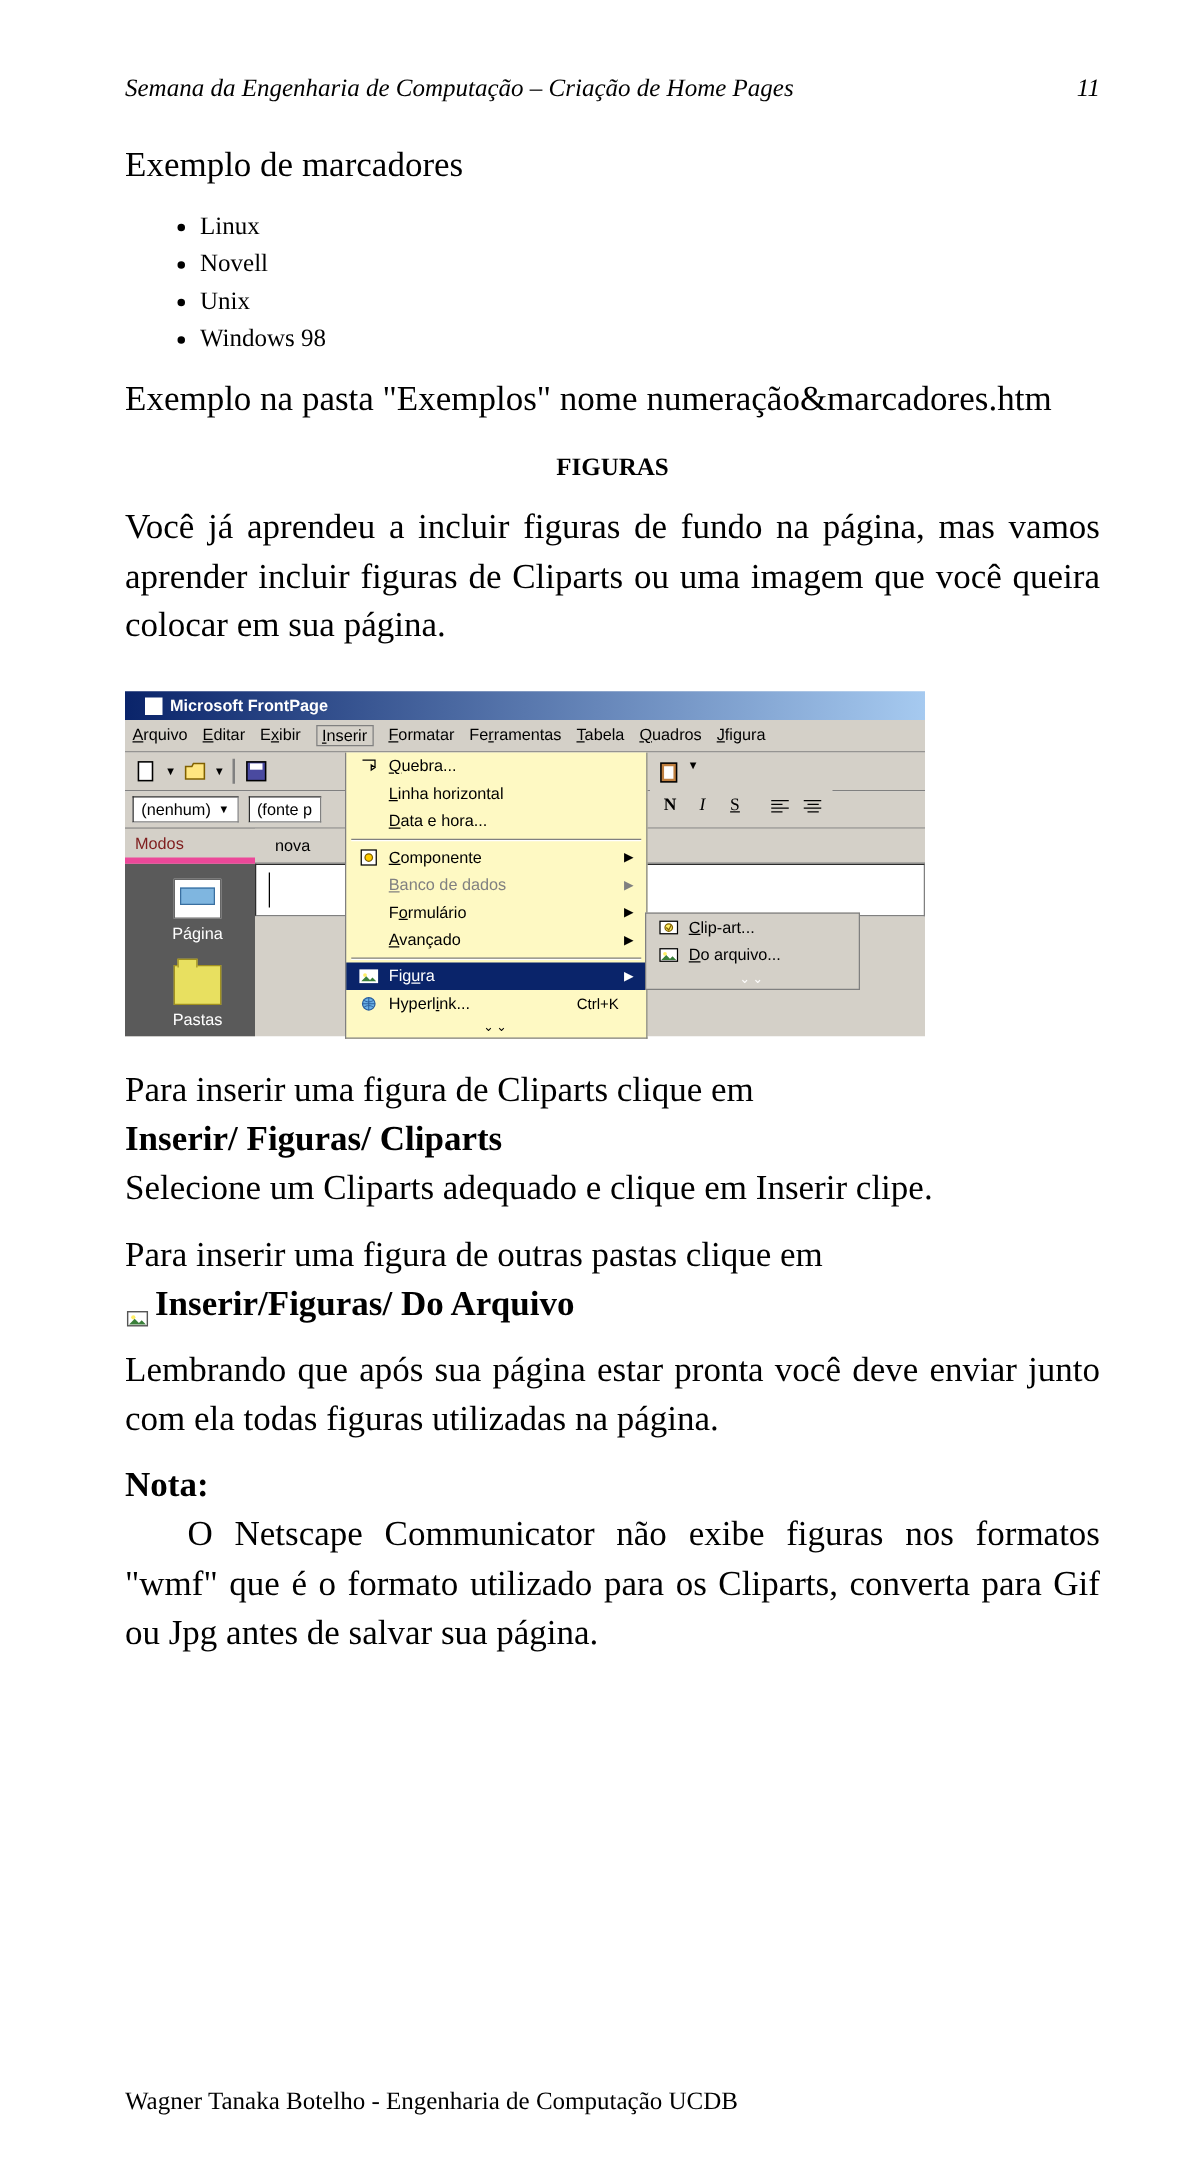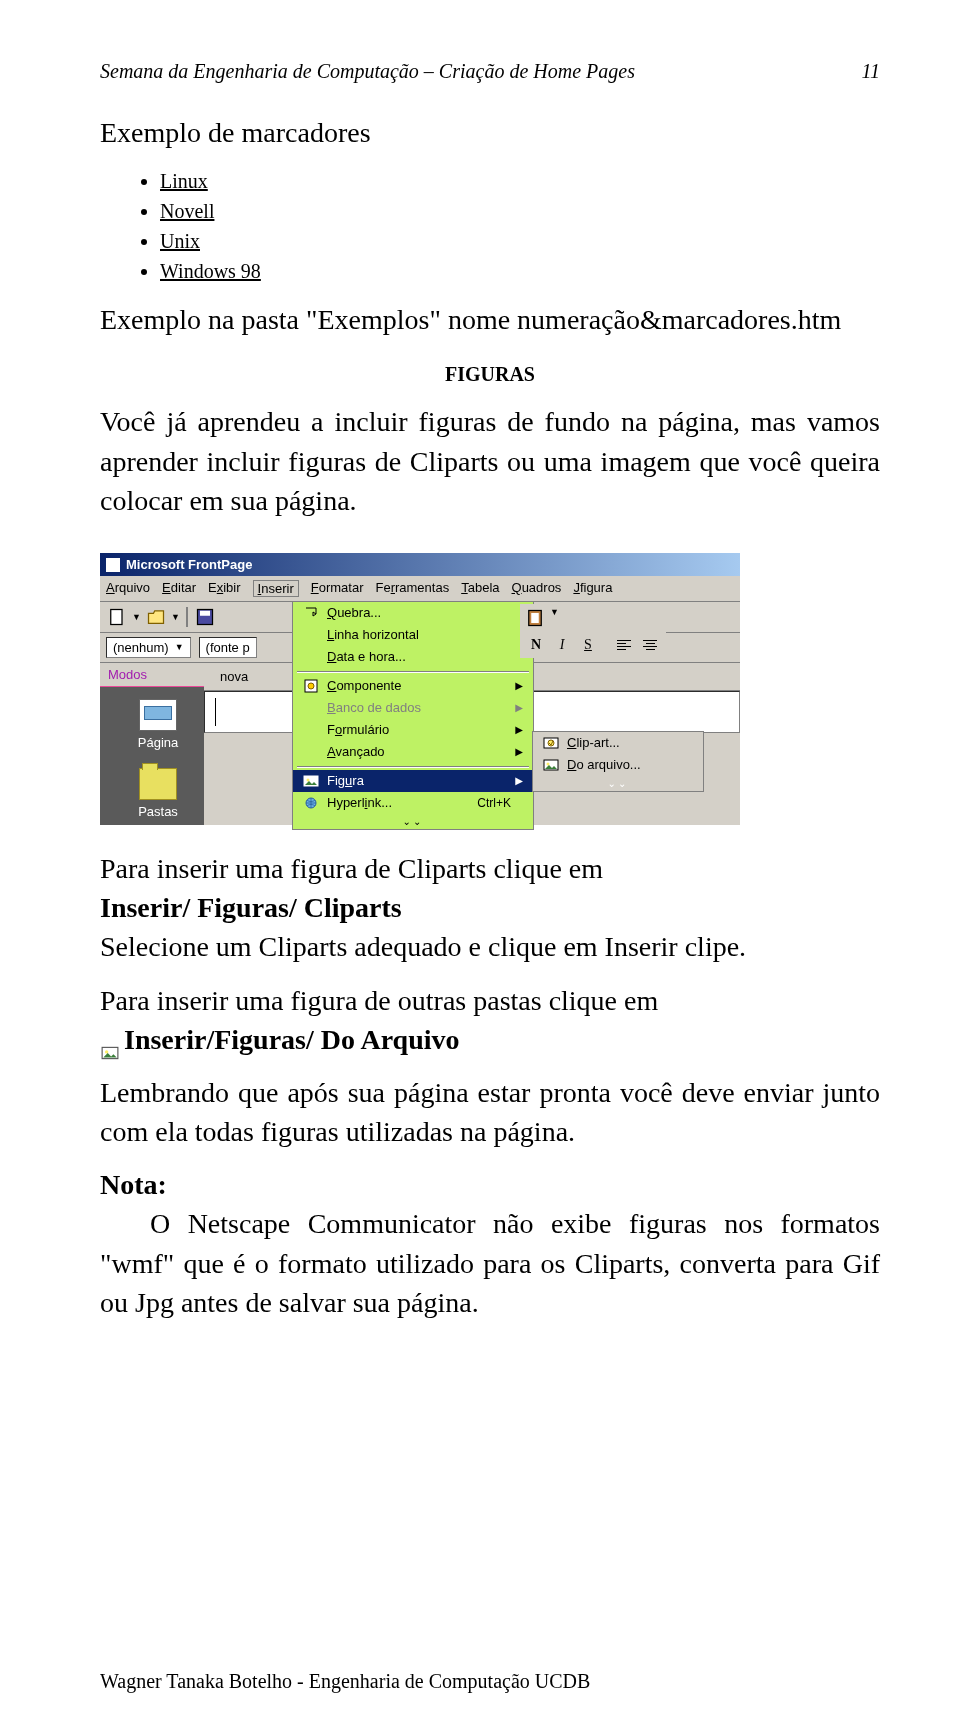--- a/index.html
+++ b/index.html
@@ -25,21 +25,20 @@
   }
   .para {
     font-size: 28px;
     line-height: 1.4;
     margin: 14px 0;
     text-align: justify;
   }
   ul.bullets {
     margin: 14px 0 14px 60px;
     padding: 0;
-    text-decoration: underline;
   }
   ul.bullets li {
     font-size: 20px;
     line-height: 1.5;
     list-style-type: disc;
   }
   .section-title {
     text-align: center;
     font-weight: bold;
     font-size: 20px;
@@ -50,21 +49,21 @@
     margin: 24px 0;
     width: 640px;
     border: 0;
     font-family: Tahoma, Arial, sans-serif;
     font-size: 13px;
     color: #000;
   }
   .titlebar {
     background: linear-gradient(to right, #0a246a, #a6caf0);
     color: #fff;
-    padding: 4px 6px;
+    padding: 4px 16px;
     display: flex;
     align-items: flex-end;
     gap: 6px;
     font-weight: bold;
     margin-top: 33px;
   }
   .titlebar .fp-icon {
     width: 14px; height: 14px;
     background: #fff;
     display: inline-block;
@@ -128,23 +127,23 @@
   .left-pane {
     width: 104px;
     background: #5a5a5a;
     color: #fff;
     display: flex;
     flex-direction: column;
     align-items: stretch;
   }
   .modos-hdr {
     background: #d4d0c8;
-    color: #a21caf;
+    color: #7f1d1d;
     padding: 4px 8px;
-    border-bottom: 1px solid #ec4899;
+    border-bottom: 5px solid #ec4899;
   }
   .side-item {
     display: flex;
     flex-direction: column;
     align-items: center;
     padding: 12px 0 6px 12px;
     gap: 4px;
   }
   .side-icon {
     width: 36px; height: 30px;
@@ -199,25 +198,25 @@
     background: #fff;
     border: 1px inset #808080;
     height: 28px;
     padding: 6px 10px;
   }
   .cursor-bar {
     width: 1px; height: 28px; background: #000; display: inline-block;
   }
   .dropdown-panel {
     position: relative;
-    background: #bef264;
+    background: #fef9c3;
     border: 1px solid #808080;
     border-top: none;
     width: 240px;
-    margin-left: 16px;
+    margin-left: 0;
   }
   .dd-item {
     display: flex;
     align-items: center;
     padding: 3px 10px;
     gap: 8px;
     position: relative;
   }
   .dd-item .chev {
     margin-left: auto;

